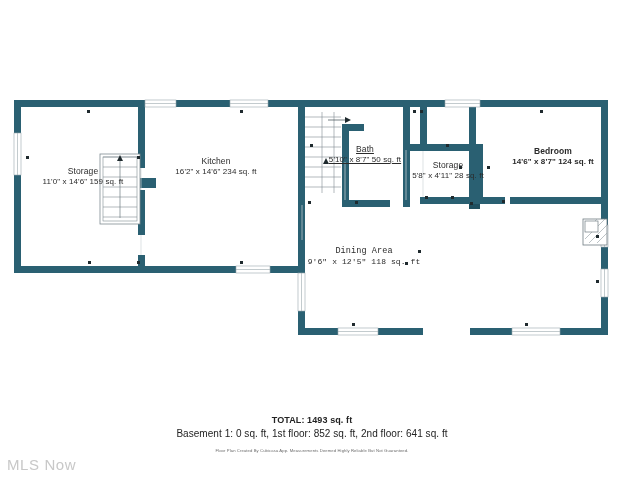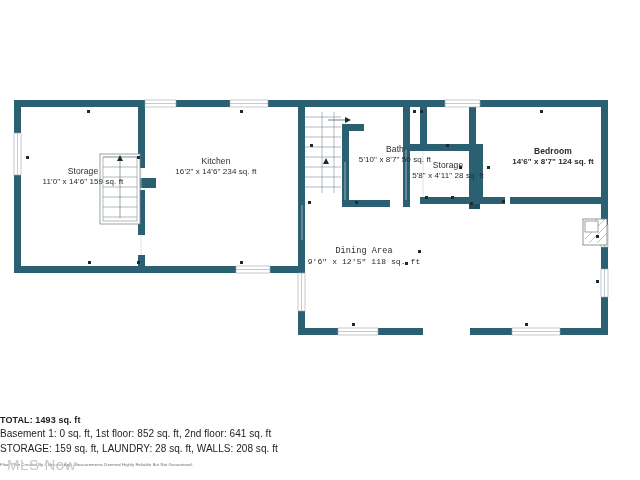--- a/index.html
+++ b/index.html
@@ -50,20 +50,21 @@
     display: block;
     font-size: 8px;
     letter-spacing: 0.1px;
   }
 
   #summary-block {
     position: absolute;
     left: 0;
     top: 414px;
     width: 624px;
+    text-align: center;
     color: #232323;
   }
   #summary-total {
     font-size: 9px;
     font-weight: bold;
     line-height: 1.45;
     letter-spacing: 0.1px;
   }
   .summary-line {
     font-size: 10px;
@@ -318,21 +319,21 @@
   <div class="room-label" style="left:0px; top:166px; width:166px;">
     <span class="rl-name">Storage</span>
     <span class="rl-dims">11'0" x 14'6" 159 sq. ft</span>
   </div>
 
   <div class="room-label" style="left:136px; top:156px; width:160px;">
     <span class="rl-name">Kitchen</span>
     <span class="rl-dims">16'2" x 14'6" 234 sq. ft</span>
   </div>
 
-  <div class="room-label" style="left:330px; top:144px; width:130px;">
+  <div class="room-label" style="left:300px; top:144px; width:130px;text-decoration:underline;">
     <span class="rl-name">Bath</span>
     <span class="rl-dims">5'10" x 8'7" 50 sq. ft</span>
   </div>
 
   <div class="room-label" style="left:388px; top:160px; width:120px;">
     <span class="rl-name">Storage</span>
     <span class="rl-dims">5'8" x 4'11" 28 sq. ft</span>
   </div>
 
   <div class="room-label" style="left:483px; top:146px; width:140px;font-weight:bold;">
@@ -344,17 +345,16 @@
     <span class="rl-name">Dining Area</span>
     <span class="rl-dims">9'6" x 12'5" 118 sq. ft</span>
   </div>
 
 
 </div>
 
 <div id="summary-block">
   <div id="summary-total">TOTAL: 1493 sq. ft</div>
   <div class="summary-line">Basement 1: 0 sq. ft, 1st floor: 852 sq. ft, 2nd floor: 641 sq. ft</div>
-  <div class="summary-line">STORAGE: 159 sq. ft, LAUNDRY: 28 sq. ft, WALLS: 208 sq. ft</div>
   <div id="summary-credit">Floor Plan Created By Cubicasa App. Measurements Deemed Highly Reliable But Not Guaranteed.</div>
 </div>
 
 <div id="mls-logo">MLS Now</div>
 
 </body></html>

